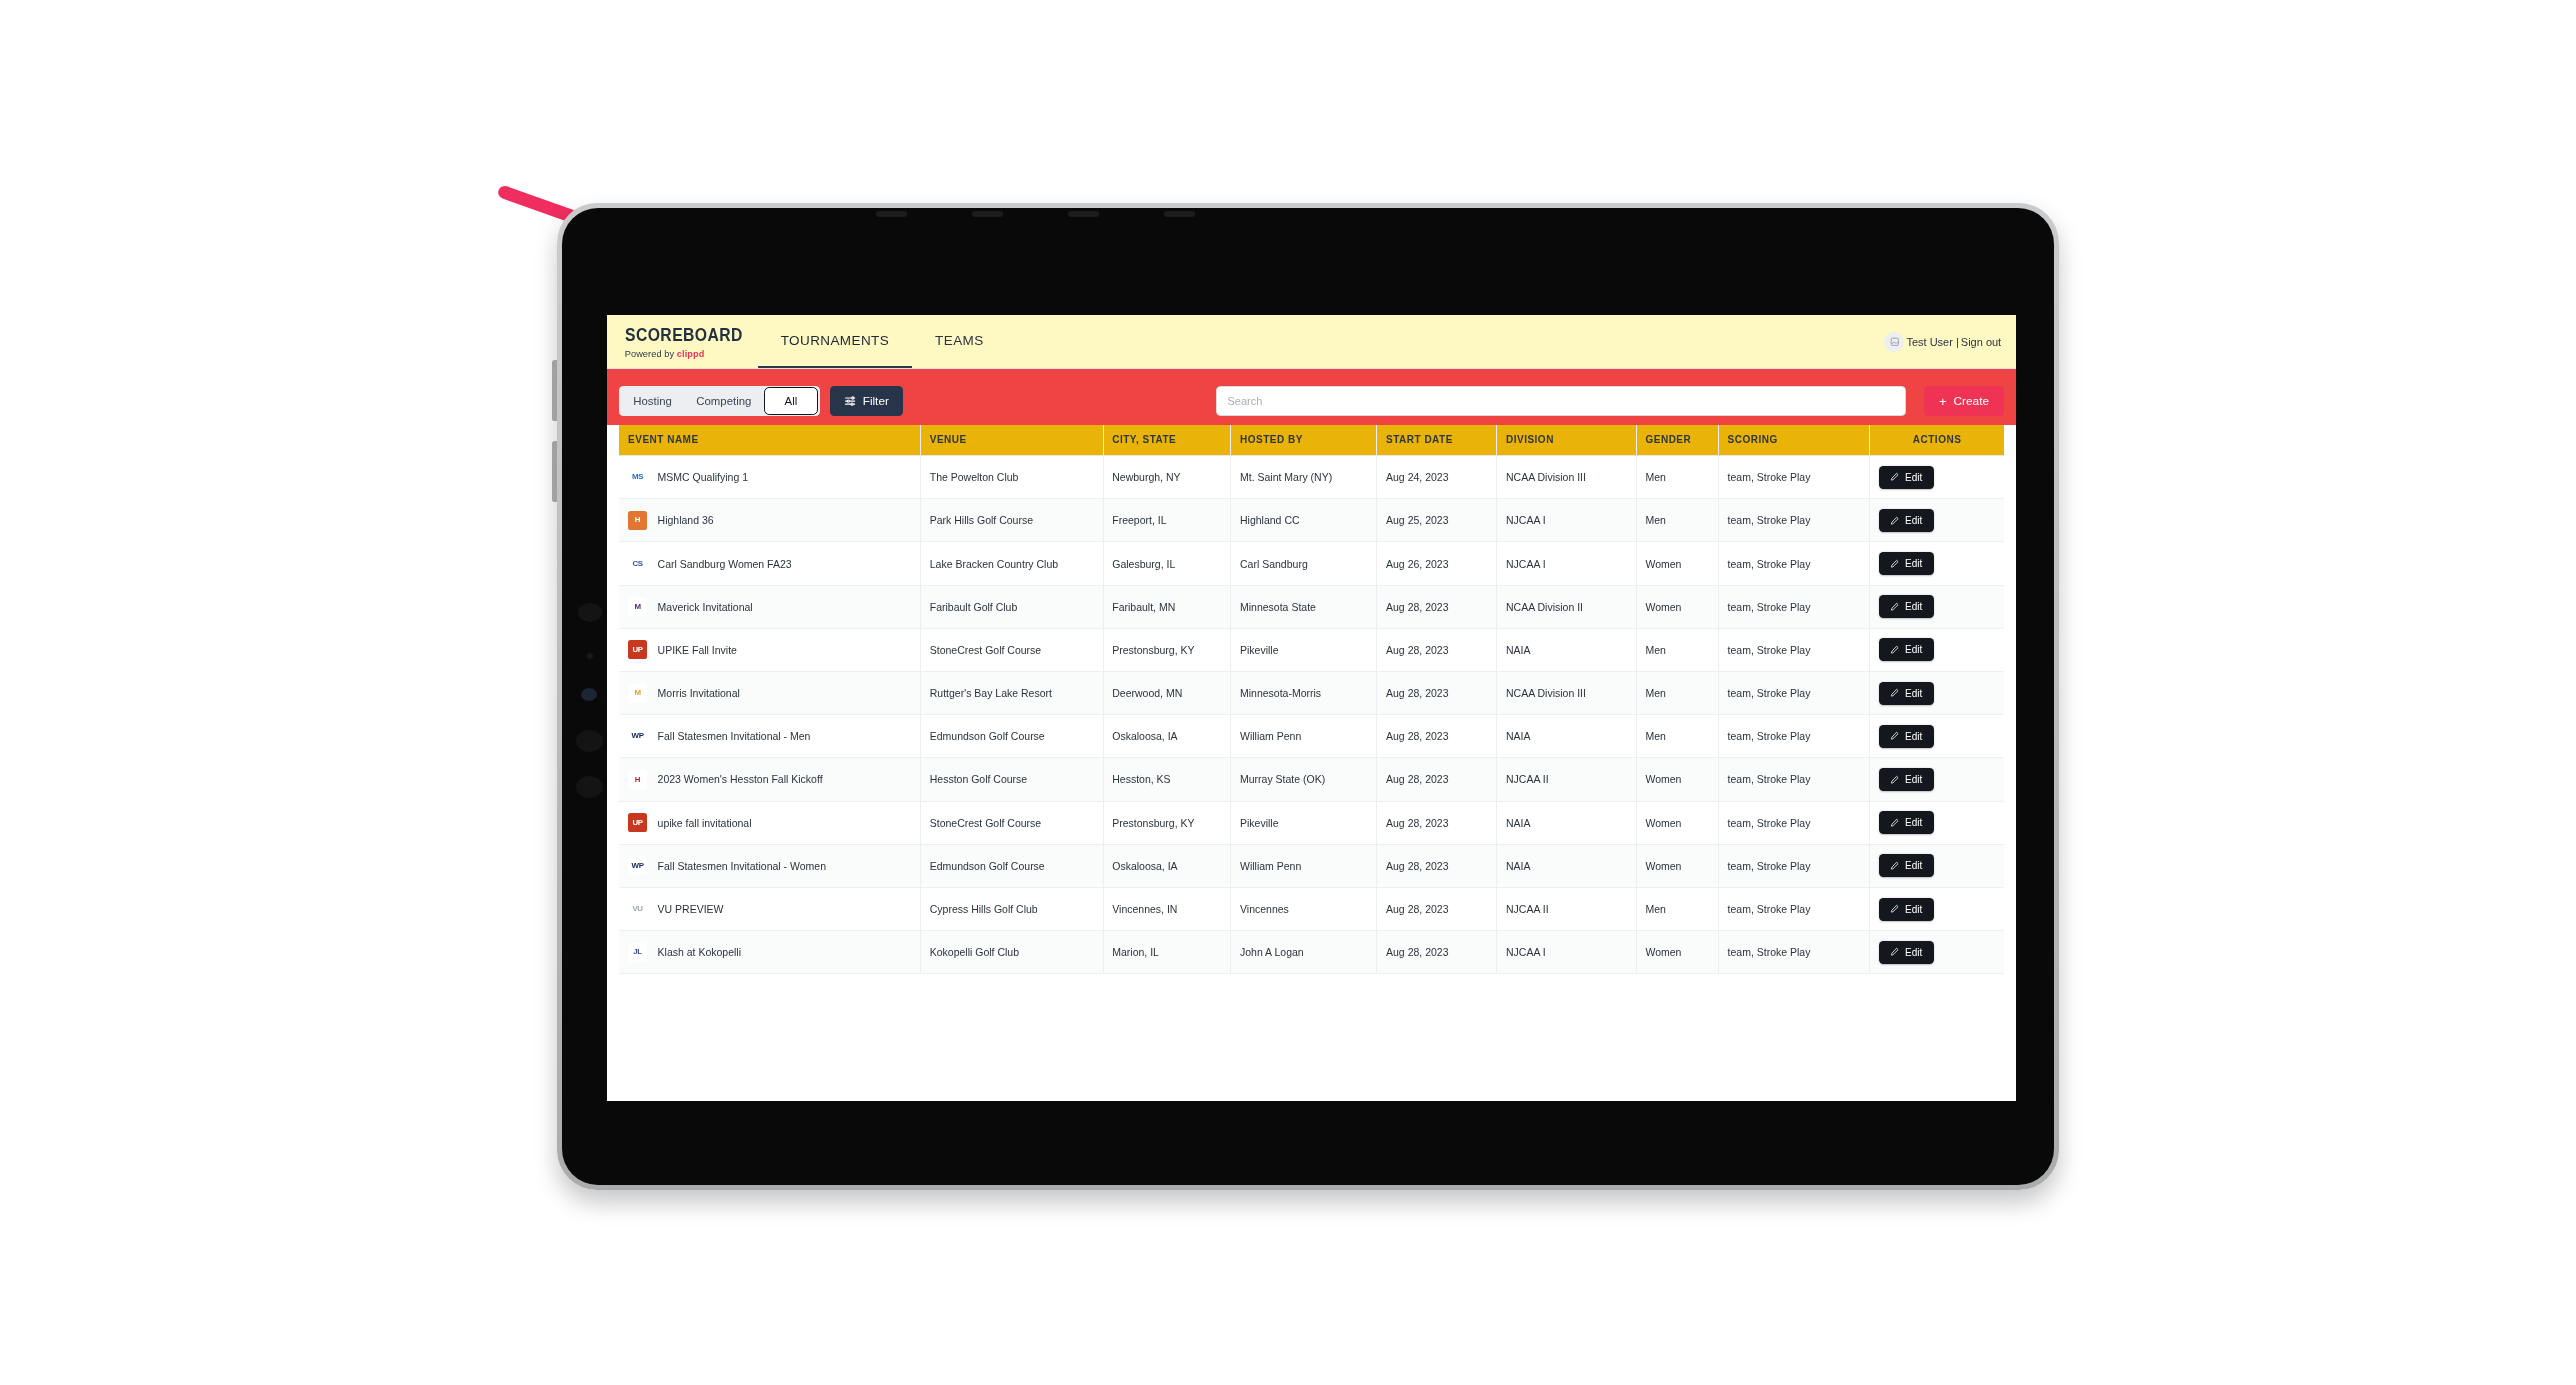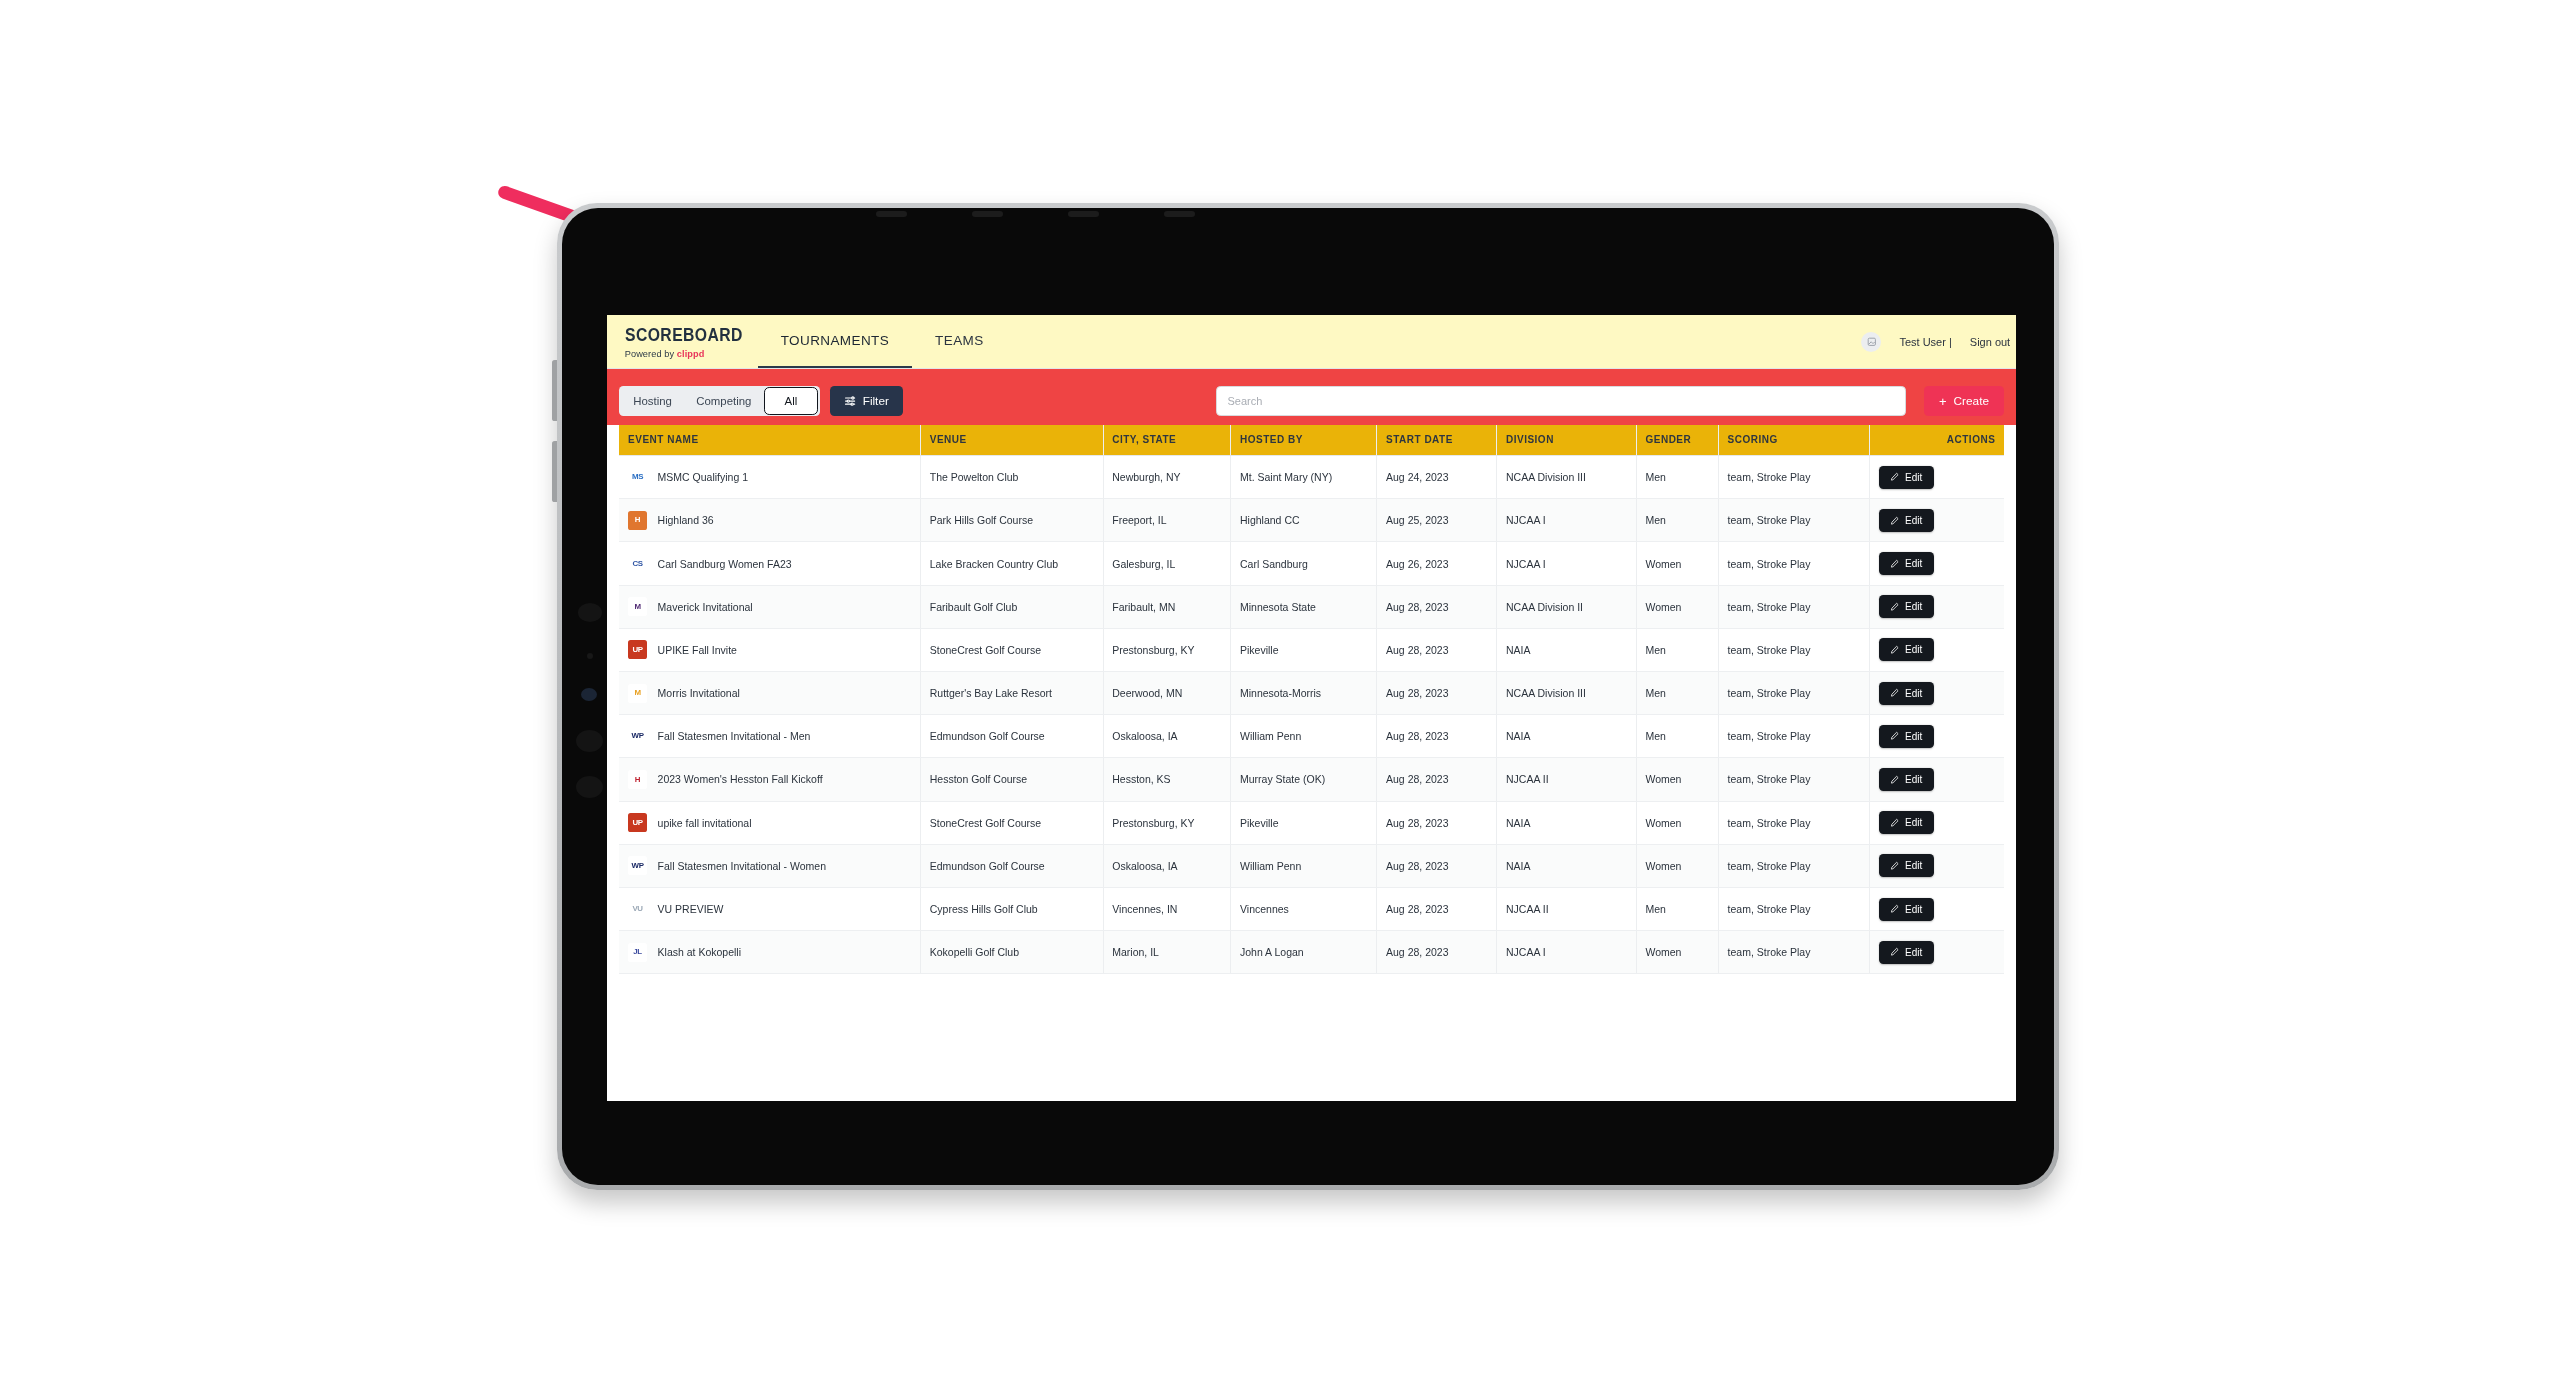--- a/index.html
+++ b/index.html
@@ -74,21 +74,21 @@
 
   .nav-tabs { display: flex; align-items: stretch; margin-left: 10.5px; }
   .nav-tab {
     display: flex; align-items: center; padding: 0 23px;
     font-size: 13.5px; color: #2c3440; letter-spacing: 0.4px;
     border-bottom: 2.6px solid transparent;
     cursor: pointer; background: transparent;
   }
   .nav-tab.active { border-bottom-color: #2b3a4b; color:#1d2733; }
 
-  .topnav-right { margin-left: auto; display: flex; align-items: center; padding-right: 6px; gap: 18px; }
+  .topnav-right { margin-left: auto; display: flex; align-items: center; padding-right: 15px; gap: 2px; }
   .avatar {
     width: 20px; height: 20px; border-radius: 50%;
     background: #eceef0; display:flex; align-items:center; justify-content:center;
   }
   .avatar svg { width: 9.6px; height: 9.6px; }
   .user-text { font-size: 11px; color: #2c3440; }
   .signout { font-size: 11px; color: #2c3440; cursor:pointer; }
 
   
   .panel { padding: 8.7px 12.2px 0 12.2px; background:#ef4444; }
@@ -130,21 +130,21 @@
   
   .table-wrap { padding: 0 12.2px; background:#fff; }
   table { width: 100%; border-collapse: collapse; table-layout: fixed; }
   thead th {
     background: #eab308;
     font-size: 10px; font-weight: 700; color: #2e3640;
     letter-spacing: 0.5px; text-align: left;
     padding: 9.6px 8.7px; border-bottom: 0.9px solid #e6e8ea;
     border-right: 0.9px solid #eceef0;
   }
-  thead th:last-child { border-right: none; text-align:right; }
+  thead th:last-child { border-right: none; text-align:center; }
   tbody td {
     font-size: 10.5px; color: #2b333d;
     padding: 9.6px 8.7px; height: 29px;
     border-bottom: 0.9px solid #edeff1;
     border-right: 0.9px solid #eceef0;
     white-space: nowrap; overflow: hidden; text-overflow: ellipsis;
   }
   tbody td:last-child { border-right: none; }
   tbody tr:nth-child(even) { background: #fafbfb; }
   tbody tr:nth-child(odd)  { background: #ffffff; }

